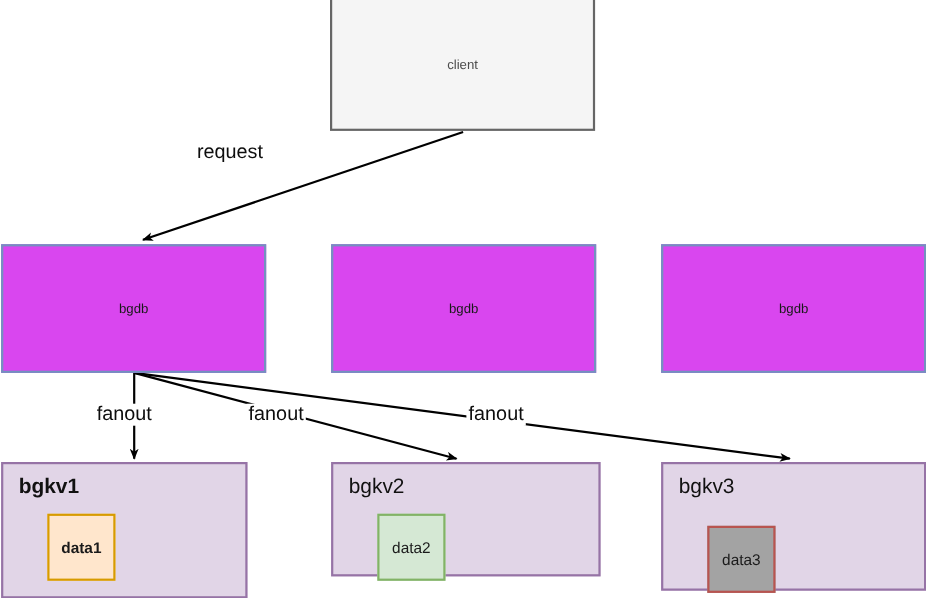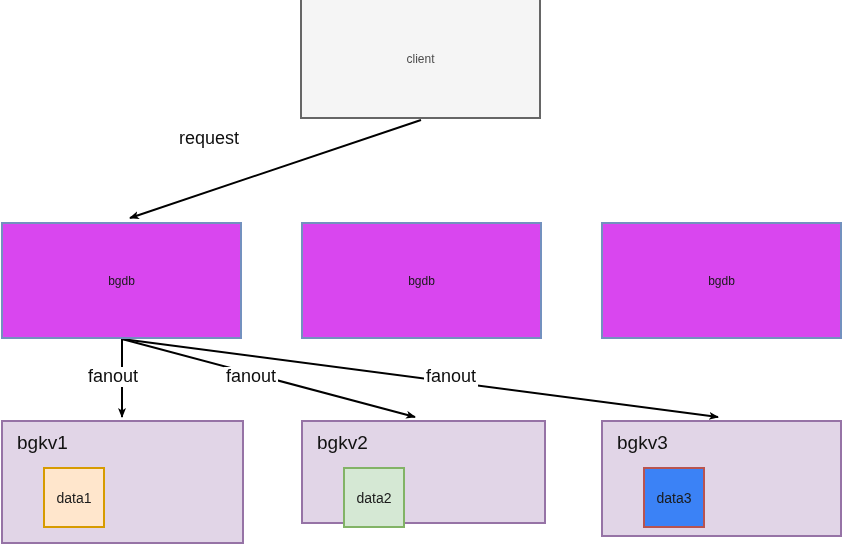--- a/index.html
+++ b/index.html
@@ -57,21 +57,21 @@
     background: #d946ef;
     border-color: #7391bf;
   }
   .bgdb-1 { left: 1px;   top: 222px; width: 241px; height: 117px; }
   .bgdb-2 { left: 301px; top: 222px; width: 241px; height: 117px; }
   .bgdb-3 { left: 601px; top: 222px; width: 241px; height: 117px; }
   .bgkv-box {
     background: #e1d5e7;
     border-color: #9673a6;
   }
-  .bgkv-1 { left: 1px;   top: 420px; width: 243px; height: 124px; }
+  .bgkv-1 { left: 1px;   top: 420px; width: 224px; height: 124px; font-weight: bold; }
   .bgkv-2 { left: 301px; top: 420px; width: 245px; height: 104px; }
   .bgkv-3 { left: 601px; top: 420px; width: 241px; height: 117px; }
   .data-box {
     position: absolute;
     box-sizing: border-box;
     border-width: 2px;
     border-style: solid;
     width: 62px;
     height: 61px;
     top: 45px;
@@ -82,21 +82,21 @@
     left: 0;
     right: 0;
     top: 50%;
     transform: translateY(-50%);
     text-align: center;
     font-size: 14px;
     color: #1a1a1a;
   }
   .data-1 { background: #ffe6cc; border-color: #d79b00; }
   .data-2 { background: #d5e8d4; border-color: #82b366; }
-  .data-3 { background: #3b82f6; border-color: #b85450; }
+  .data-3 { background: #a3a3a3; border-color: #b85450; margin-top: 11px; }
   .edge-layer {
     position: absolute;
     left: 0;
     top: 0;
     width: 842px;
     height: 544px;
     pointer-events: none;
   }
   .edge-label {
     position: absolute;

